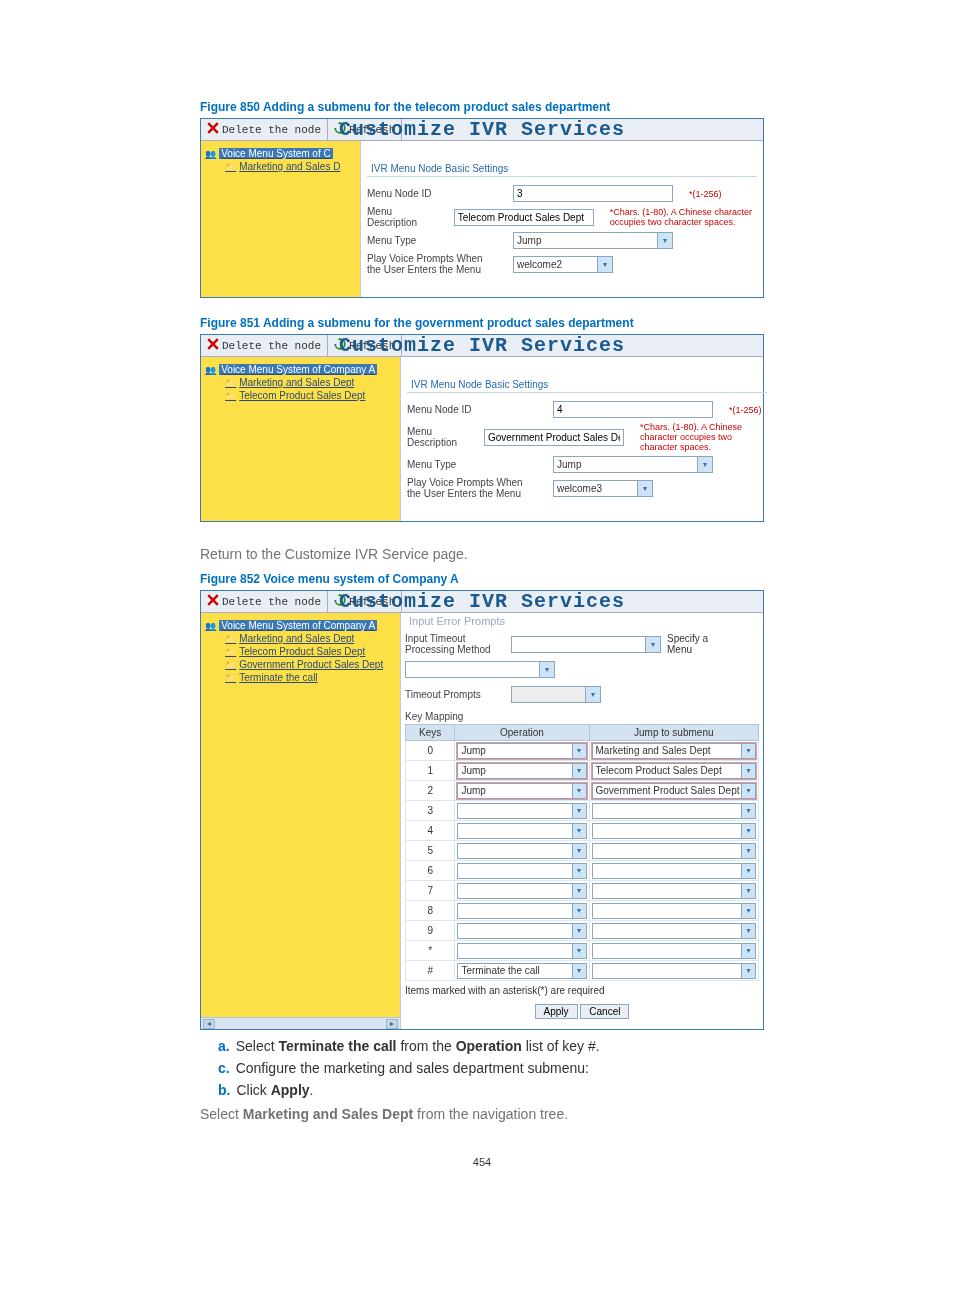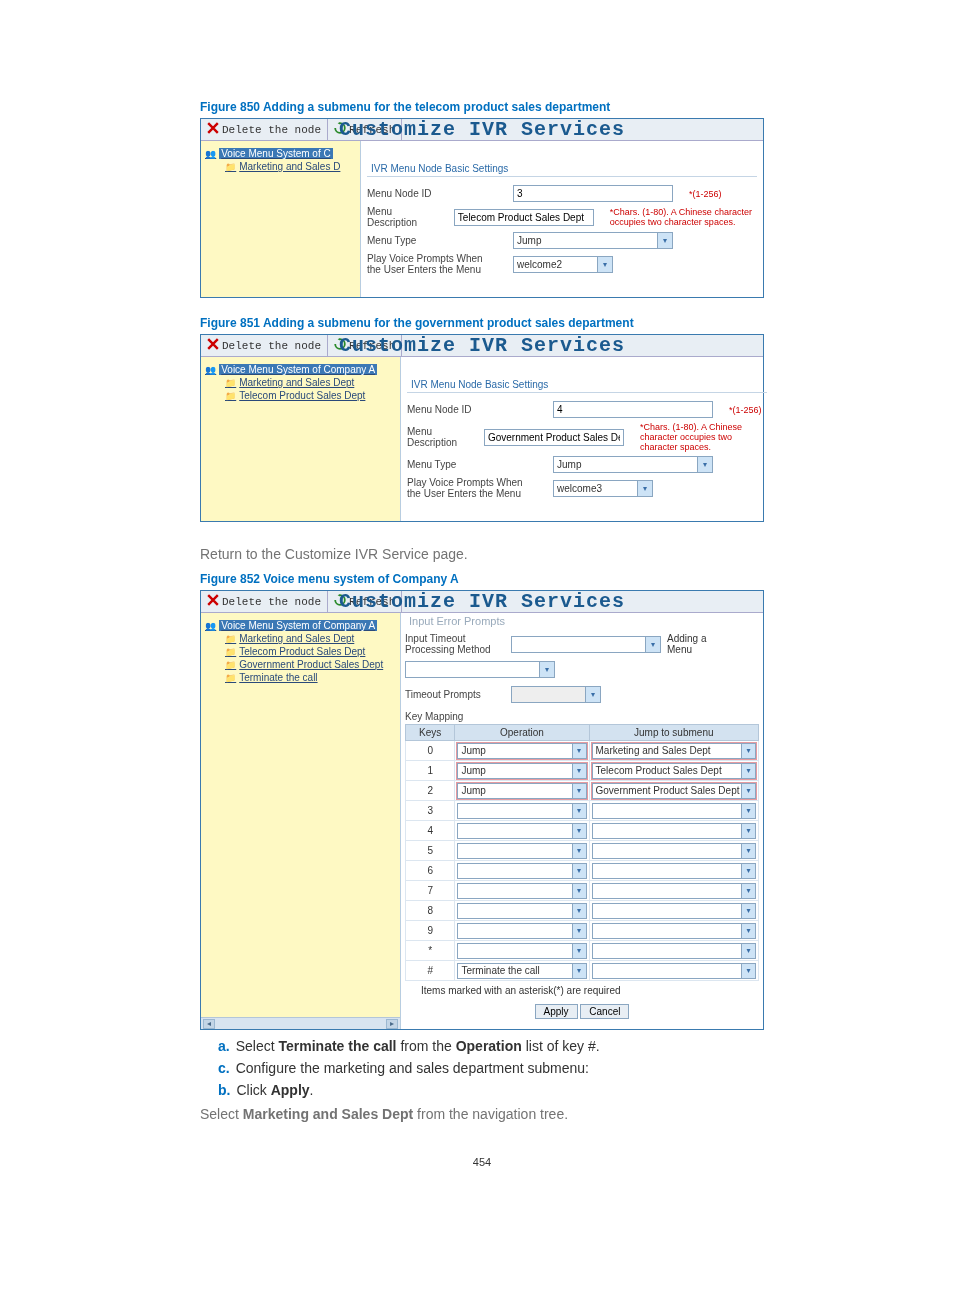--- a/index.html
+++ b/index.html
@@ -47,21 +47,21 @@
     transform: translateX(-50%);
     font-family: "Courier New", monospace;
     font-size: 20px;
     font-weight: bold;
     color: #1b5a8f;
     letter-spacing: 1px;
     white-space: nowrap;
   }
   .body-row { display: flex; }
   .tree {
-    background: #fef9c3;
+    background: #fde047;
     border-right: 1px solid #b8cde0;
     padding: 6px 4px;
     font-size: 10px;
     min-width: 160px;
     min-height: 90px;
   }
   .tree-wide { min-width: 200px; }
   .tree-item {
     display: flex;
     align-items: center;
@@ -165,21 +165,21 @@
     height:20px;
   }
   .cell-select {
     border:1px solid #8aa6c1;
     height:16px; width:100%;
     position:relative; display:flex; align-items:center;
     padding:0 3px; font-size:10px; background:#fff;
   }
   .cell-select .select-arrow { width:14px; }
   .cell-select.highlight { outline:1px solid #e59aa0; }
-  .note { font-size:10px; color:#333; margin:4px 16px; }
+  .note { font-size:10px; color:#333; margin:4px 0; }
   .btn-row { text-align:center; padding:4px 0; }
   .ui-btn {
     border:1px solid #8aa6c1;
     background:#e8eef4;
     padding:1px 8px;
     font-size:10px;
     cursor:pointer;
   }
   .scroll-track {
     height:12px;
@@ -380,21 +380,21 @@
       </div>
     </div>
     <div class="form-area f852">
       <div style="color:#9ab;font-size:11px;padding:2px 4px;">Input Error Prompts</div>
       <div class="partial-top">
         <div class="lbl-narrow" style="line-height:1.1;">Input Timeout Processing Method</div>
         <div class="select-box" style="width:150px;">
             <span></span>
             <span class="select-arrow">▾</span>
           </div>
-        <div style="width:50px;font-size:10px;line-height:1.1;">Adding a Menu</div>
+        <div style="width:50px;font-size:10px;line-height:1.1;">Specify a Menu</div>
         <div class="select-box" style="width:150px;">
             <span></span>
             <span class="select-arrow">▾</span>
           </div>
       </div>
       <div class="partial-top">
         <div class="lbl-narrow">Timeout Prompts</div>
         <div class="select-box" style="width:90px;background:#eee;">
             <span></span>
             <span class="select-arrow">▾</span>

